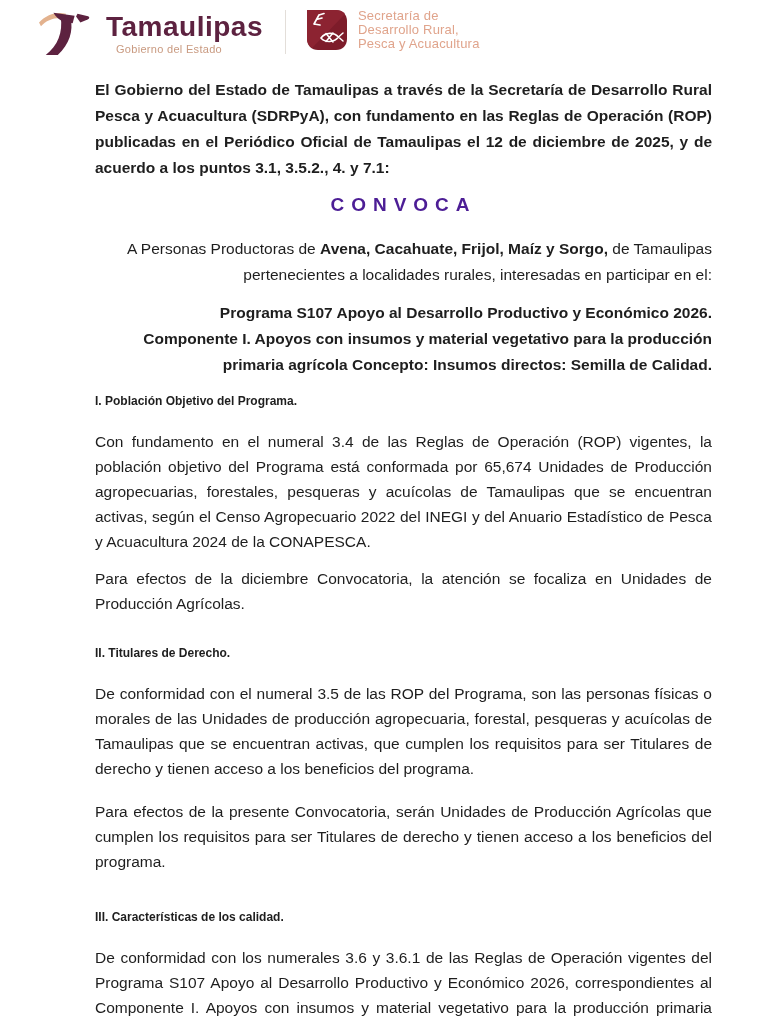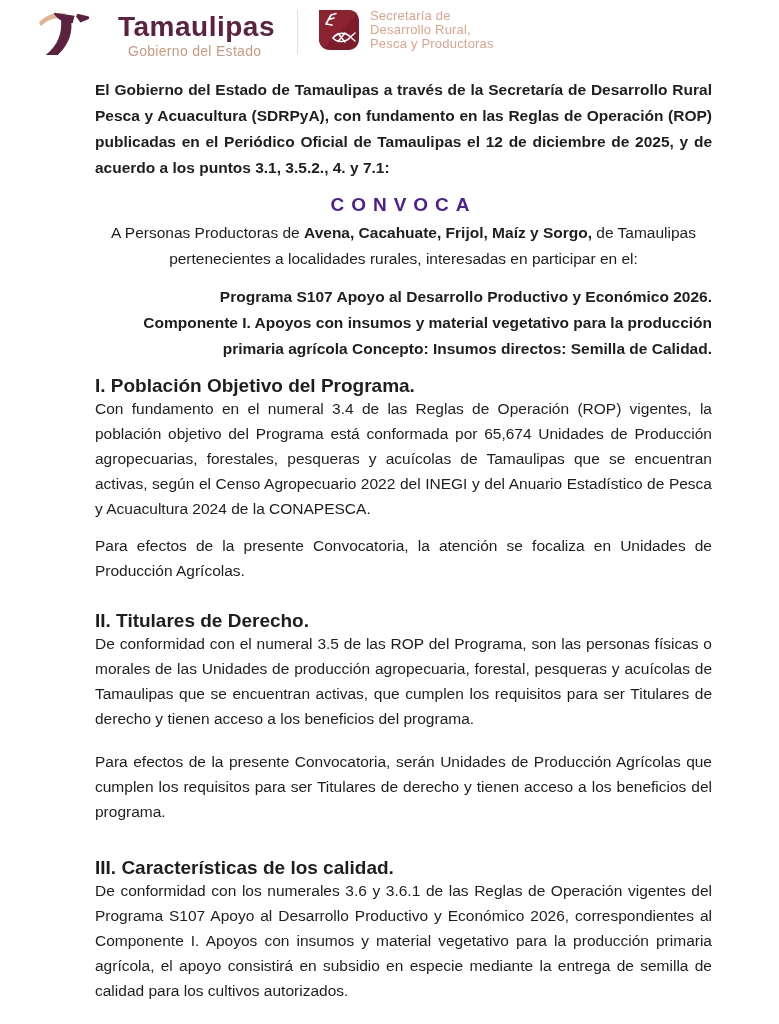--- a/index.html
+++ b/index.html
@@ -21,30 +21,30 @@
     display: flex;
     align-items: flex-start;
     margin: 7px 0 0 36px;
     height: 56px;
   }
   .logo-tam {
     display: flex;
     align-items: flex-start;
   }
   .tam-mark { width: 58px; height: 50px; }
-  .tam-text { margin-left: 24px; padding-top: 6px; }
+  .tam-text { margin-left: 12px; padding-top: 6px; }
   .tam-word {
     font-size: 28px;
     font-weight: 700;
     letter-spacing: 0.5px;
     color: #5d2240;
     line-height: 28px;
   }
   .tam-sub {
-    font-size: 14px;
+    font-size: 11px;
     color: #c99a80;
     margin-top: 2px;
     margin-left: 10px;
     letter-spacing: 0.3px;
   }
   .header-divider {
     width: 1px;
     height: 44px;
     background: #e3ded9;
     margin: 3px 18px 0 22px;
@@ -75,32 +75,32 @@
 
   .convoca {
     margin: 13px 0 0 0;
     text-align: center;
     font-size: 19px;
     font-weight: 700;
     letter-spacing: 7px;
     line-height: 22px;
     color: #4c1d95;
   }
-  .invite { margin-top: 4px; line-height: 26px; }
+  .invite { margin-top: 20px; line-height: 26px; text-align: right; }
   .program-title { margin-top: 12px; line-height: 26px; text-align: right; }
 
   .sec-heading {
     margin: 14px 0 0 0;
-    font-size: 19px;
+    font-size: 12px;
     font-weight: 700;
     line-height: 19px;
   }
   .sec-heading.gap-md { margin-top: 28px; }
   .sec-heading.gap-lg { margin-top: 34px; }
-  .sec-body { margin-top: 1px; }
+  .sec-body { margin-top: 18px; }
   .sec-para { margin-top: 12px; }
   .sec-para.gap-md { margin-top: 18px; }
 </style>
 </head>
 <body>
 
 <div class="page">
 
   <header class="header">
 
@@ -122,41 +122,41 @@
     <div class="logo-sdr">
       <svg class="sdr-badge" viewBox="0 0 46 46" aria-hidden="true">
         <path d="M3 3 L32 3 C38.5 3 43 7.5 43 14 L43 32 C43 38.5 38.5 43 32 43 L14 43 C7.5 43 3 38.5 3 32 Z" fill="#7d1c2a"></path>
         <path d="M3 3 L32 3 C36 3 39 4.5 41 7 L8 41 C5 39 3 36 3 32 Z" fill="#8e2433" opacity="0.85"></path>
         <path d="M10 17 L15 8 M12.5 12.5 L18 11 M15 8 L20 6.5 M10 17 L16 18" stroke="#ffffff" stroke-width="1.7" fill="none" stroke-linecap="round"></path>
         <path d="M17 31 C21.5 25 30 25 34.5 30 C30 35.5 21.5 36 17 31 Z" stroke="#ffffff" stroke-width="1.6" fill="none"></path>
         <path d="M34.5 30 L39 26 M34.5 30 L39 34 M22 26.5 L29 35 M29 26 L22 34.5" stroke="#ffffff" stroke-width="1.5" fill="none" stroke-linecap="round"></path>
       </svg>
       <div class="sdr-text prewrap">Secretaría de
 Desarrollo Rural,
-Pesca y Productoras</div>
+Pesca y Acuacultura</div>
     </div>
 
   </header>
 
   <main class="content">
 
     <p class="p bold justify intro">El Gobierno del Estado de Tamaulipas a través de la Secretaría de Desarrollo Rural Pesca y Acuacultura (SDRPyA), con fundamento en las Reglas de Operación (ROP) publicadas en el Periódico Oficial de Tamaulipas el 12 de diciembre de 2025, y de acuerdo a los puntos 3.1, 3.5.2., 4. y 7.1:</p>
 
     <h1 class="convoca">CONVOCA</h1>
 
     <p class="p center invite"><span>A Personas Productoras de </span><strong>Avena, Cacahuate, Frijol, Maíz y Sorgo,</strong><span> de Tamaulipas pertenecientes a localidades rurales, interesadas en participar en el:</span></p>
 
     <p class="p bold center prewrap program-title">Programa S107 Apoyo al Desarrollo Productivo y Económico 2026.
 Componente I.  Apoyos con insumos y material vegetativo para la producción
 primaria agrícola Concepto: Insumos directos: Semilla de Calidad.</p>
 
     <section>
       <h2 class="sec-heading">I. Población Objetivo del Programa.</h2>
       <p class="p justify sec-body">Con fundamento en el numeral 3.4 de las Reglas de Operación (ROP) vigentes, la población objetivo del Programa está conformada por 65,674 Unidades de Producción agropecuarias, forestales, pesqueras y acuícolas de Tamaulipas que se encuentran activas, según el Censo Agropecuario 2022 del INEGI y del Anuario Estadístico de Pesca y Acuacultura 2024 de la CONAPESCA.</p>
-      <p class="p justify sec-para">Para efectos de la presente Convocatoria, la atención se focaliza en Unidades de Producción Agrícolas.</p>
+      <p class="p justify sec-para">Para efectos de la diciembre Convocatoria, la atención se focaliza en Unidades de Producción Agrícolas.</p>
     </section>
 
     <section>
       <h2 class="sec-heading gap-md">II. Titulares de Derecho.</h2>
       <p class="p justify sec-body">De conformidad con el numeral 3.5 de las ROP del Programa, son las personas físicas o morales de las Unidades de producción agropecuaria, forestal, pesqueras y acuícolas de Tamaulipas que se encuentran activas, que cumplen los requisitos para ser Titulares de derecho y tienen acceso a los beneficios del programa.</p>
       <p class="p justify sec-para gap-md">Para efectos de la presente Convocatoria, serán Unidades de Producción Agrícolas que cumplen los requisitos para ser Titulares de derecho y tienen acceso a los beneficios del programa.</p>
     </section>
 
     <section>
       <h2 class="sec-heading gap-lg">III. Características de los calidad.</h2>

